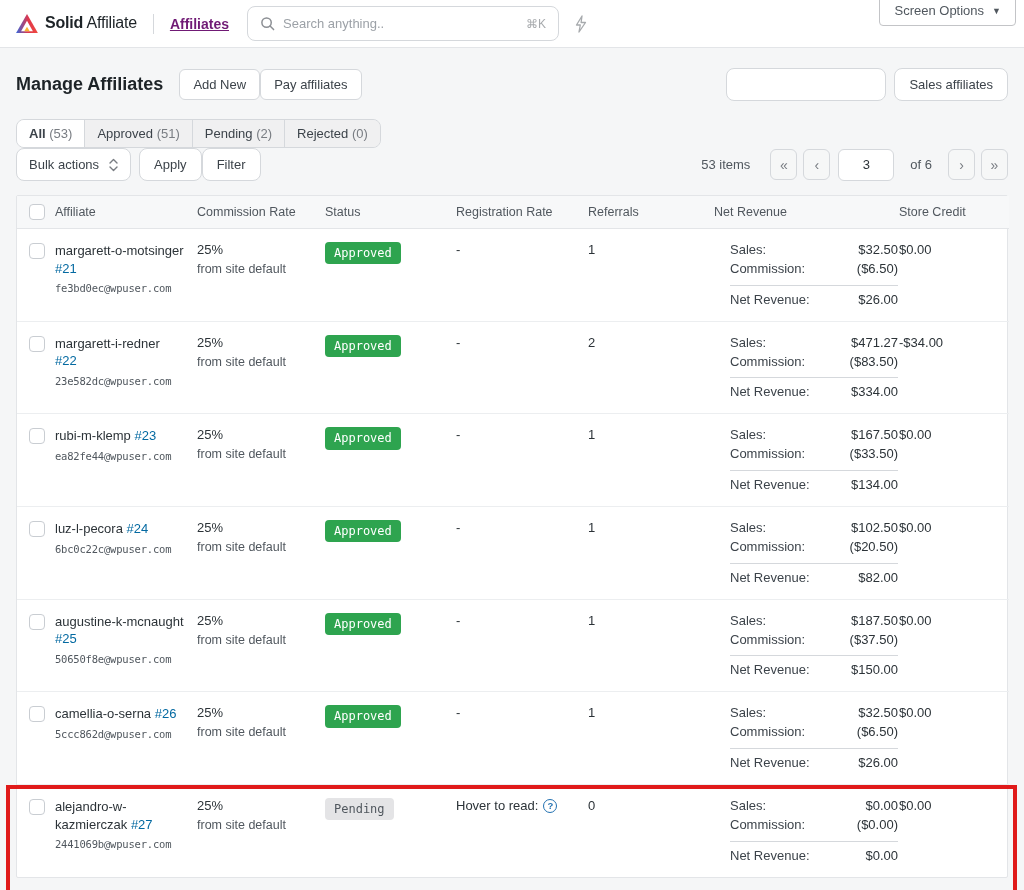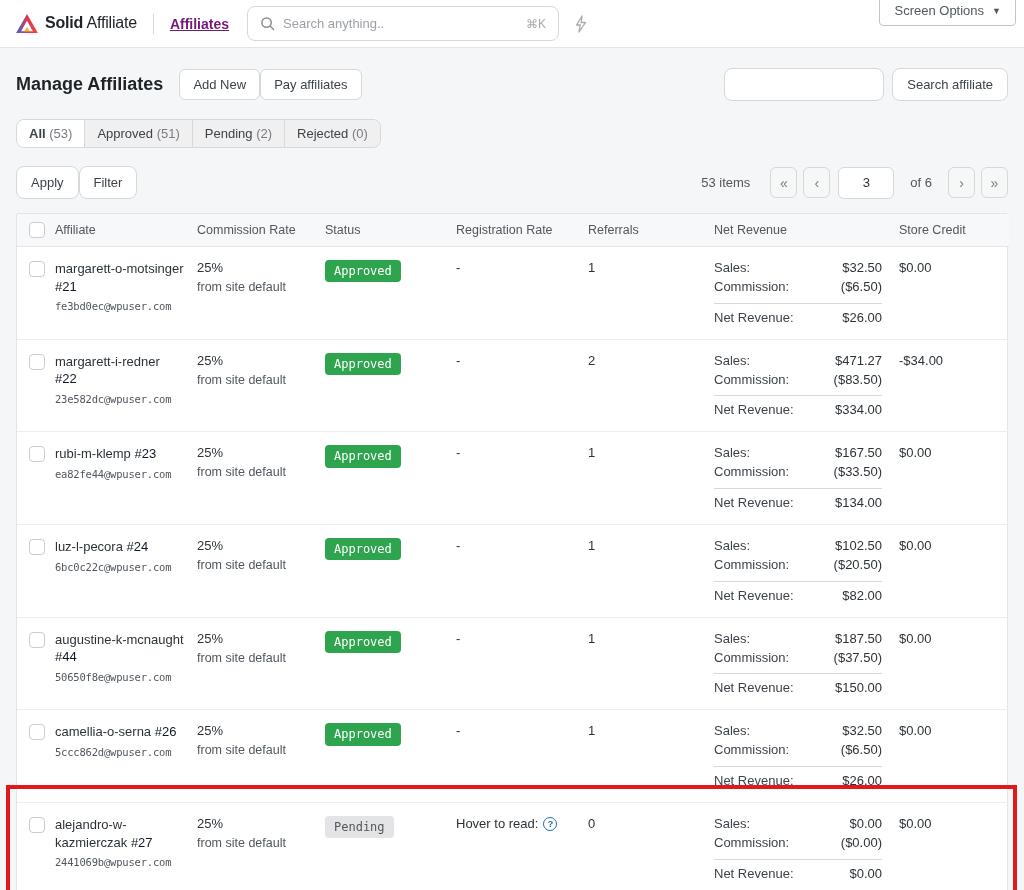--- a/index.html
+++ b/index.html
@@ -38,21 +38,21 @@
   .page-title { font-size:18px; font-weight:700; color:#1d2327; margin-right:16px; }
   .btn {
     background:#fff; border:1px solid #d5d8dc; border-radius:6px; padding:7px 13px;
     font-size:13px; color:#3c434a; cursor:pointer; font-family:inherit; white-space:nowrap;
   }
   .btn + .btn { margin-left:0; }
   .title-row .spacer { flex:1; }
   .search-aff-input { width:160px; height:33px; border:1px solid #d5d8dc; border-radius:8px; background:#fff; margin-right:8px; outline:none; padding:0 10px; font-family:inherit; }
   .btn-rounded { border-radius:8px; padding:8px 14px; }
   
-  .tabs { display:inline-flex; border:1px solid #d5d8dc; border-radius:8px; overflow:hidden; margin-bottom:18px; background:#f0f0f1; }
+  .tabs { display:inline-flex; border:1px solid #d5d8dc; border-radius:8px; overflow:hidden; background:#f0f0f1; }
   .tab { padding:6px 12px; font-size:13px; color:#3c434a; border-right:1px solid #d5d8dc; cursor:pointer; background:#f0f0f1; }
   .tab:last-child { border-right:none; }
   .tab.active { background:#fff; }
   .tab.active .tab-label { font-weight:700; }
   .tab .tab-count { color:#787c82; }
   
   .toolbar { display:flex; align-items:center; margin-bottom:14px; }
   .select {
     background:#fff; border:1px solid #d5d8dc; border-radius:8px; padding:8px 12px;
     display:inline-flex; align-items:center; gap:10px; font-size:13px; color:#3c434a; cursor:pointer;
@@ -80,36 +80,36 @@
   }
   th.c-check, td.c-check { width:38px; padding-left:12px; padding-right:8px; }
   col.c-check{width:38px} col.c-aff{width:142px} col.c-rate{width:128px} col.c-status{width:131px}
   col.c-notes{width:132px} col.c-ref{width:126px} col.c-netrev{width:185px} col.c-credit{width:110px}
   tbody td { vertical-align:top; padding:13px 12px 10px 0; border-bottom:1px solid #eceef0; font-size:13px; color:#2c3338; }
   tbody tr:last-child td { border-bottom:none; }
   td.c-check { padding-top:14px; }
   input.cb { appearance:none; width:16px; height:16px; border:1px solid #c9cdd2; border-radius:4px; background:#fff; cursor:pointer; display:block; }
   .aff-name { line-height:1.35; }
   .aff-name a { color:#2c3338; font-weight:500; cursor:pointer; }
-  .aff-id { color:#0f172a; }
+  .aff-id { color:#0369a1; }
   .aff-email { font-family:"DejaVu Sans Mono", monospace; font-size:10.5px; color:#50575e; margin-top:5px; letter-spacing:-0.2px; }
   .rate-note { color:#50575e; font-size:12.5px; margin-top:5px; }
   .badge {
     display:inline-block; font-family:"DejaVu Sans Mono", monospace; font-size:12px;
     padding:4px 9px; border-radius:4px; line-height:1.2;
   }
   .badge.approved { background:var(--approved-badge,#2ea44f); color:#fff; }
   .badge.pending  { background:var(--pending-badge-bg,#e4e4e6); color:var(--pending-badge-text,#50575e); }
   .notes-cell { display:flex; align-items:center; gap:5px; }
   .help-icon {
     width:14px; height:14px; border:1.5px solid var(--help-icon-blue,#2271b1); border-radius:50%;
     color:var(--help-icon-blue,#2271b1); font-size:9.5px; font-weight:700;
     display:inline-flex; align-items:center; justify-content:center; cursor:pointer; flex:0 0 auto;
   }
-  .nr { width:168px; }
+  .nr { width:168px;margin-left:16px; }
   .nr-line { display:flex; justify-content:space-between; line-height:1.3; margin-bottom:2px; }
   .nr-line .nr-label { color:#3c434a; }
   .nr-div { border-top:1px solid #d5d8dc; margin:7px 0 6px; }
   
   #annotation-box {
     position:absolute; left:6px; width:1011px; border:4px solid var(--annotation-red,#e01a1a);
     pointer-events:none; z-index:10;
   }
   svg { display:block; }
 </style>
@@ -154,31 +154,38 @@
 </div>
 
 <div class="main">
 
   <div class="title-row">
     <h1 class="page-title">Manage Affiliates</h1>
     <button class="btn">Add New</button>
     <button class="btn">Pay affiliates</button>
     <div class="spacer"></div>
     <input class="search-aff-input" type="text" value="" style="">
-    <button class="btn btn-rounded">Search affiliate</button>
+    <button class="btn btn-rounded">Sales affiliates</button>
   </div>
 
   <div class="tabs">
     <div class="tab active"><span class="tab-label">All</span> <span class="tab-count">(53)</span></div>
     <div class="tab"><span class="tab-label">Approved</span> <span class="tab-count">(51)</span></div>
     <div class="tab"><span class="tab-label">Pending</span> <span class="tab-count">(2)</span></div>
     <div class="tab"><span class="tab-label">Rejected</span> <span class="tab-count">(0)</span></div>
   </div>
 
   <div class="toolbar">
+    <div class="select">
+      <span>Bulk actions</span>
+      <svg width="9" height="14" viewBox="0 0 9 14">
+        <path d="M1 5 L4.5 1.5 L8 5" fill="none" stroke="#787c82" stroke-width="1.4" stroke-linecap="round" stroke-linejoin="round"></path>
+        <path d="M1 9 L4.5 12.5 L8 9" fill="none" stroke="#787c82" stroke-width="1.4" stroke-linecap="round" stroke-linejoin="round"></path>
+      </svg>
+    </div>
     <button class="btn btn-rounded">Apply</button>
     <button class="btn btn-rounded">Filter</button>
     <div class="spacer"></div>
     <span class="items-count">53 items</span>
     <button class="page-btn">«</button>
     <button class="page-btn">‹</button>
     <input class="page-current" value="3" style="">
     <span class="page-of">of 6</span>
     <button class="page-btn">›</button>
     <button class="page-btn">»</button>
@@ -369,21 +376,21 @@
       </div>
     </td>
     <td>$0.00</td>
   </tr>
 
   <tr>
     <td class="c-check">
               <input type="checkbox" class="cb" style="">
             </td>
     <td>
-      <div class="aff-name"><a>augustine-k-mcnaught</a> <span class="aff-id">#44</span></div>
+      <div class="aff-name"><a>augustine-k-mcnaught</a> <span class="aff-id">#25</span></div>
       <div class="aff-email">50650f8e@wpuser.com</div>
     </td>
     <td>
       <div>25%</div>
       <div class="rate-note">from site default</div>
     </td>
     <td><span class="badge approved">Approved</span></td>
     <td>
       <div class="notes-cell">
         <span>-</span>

